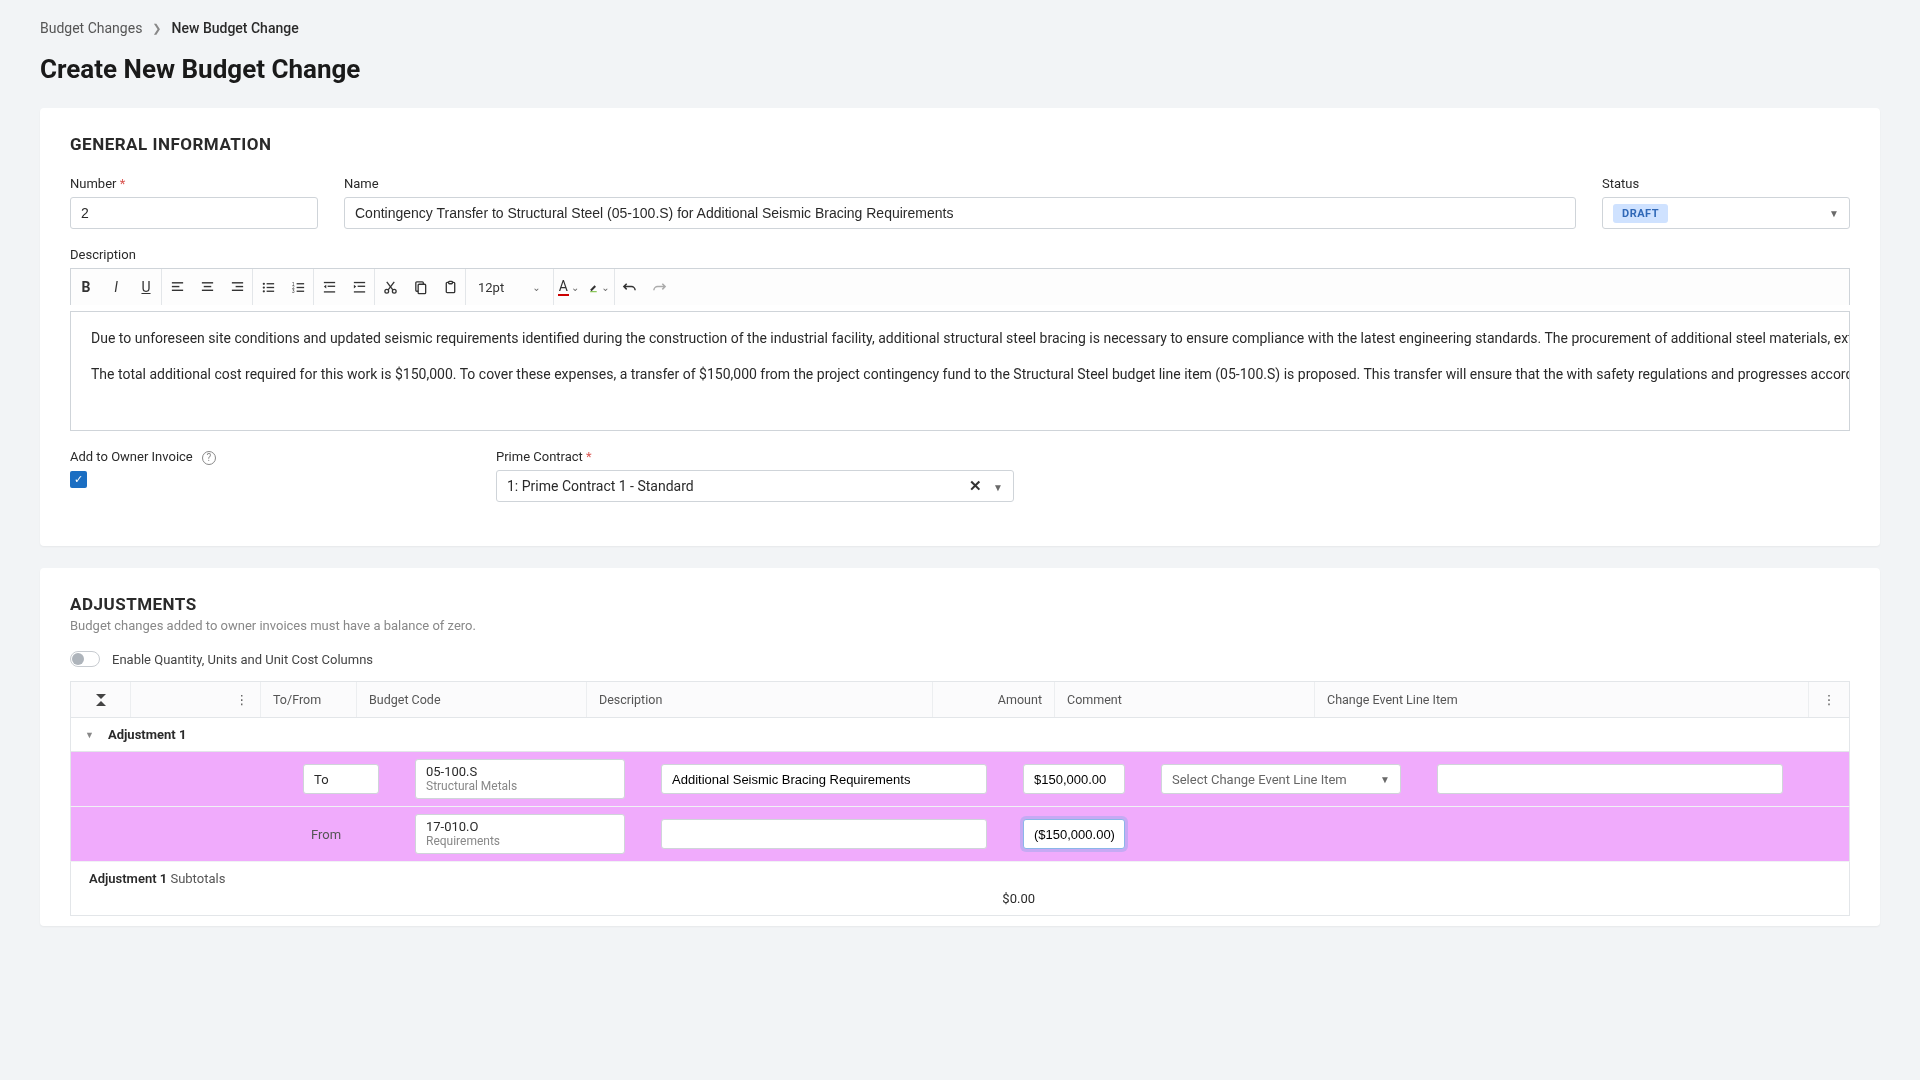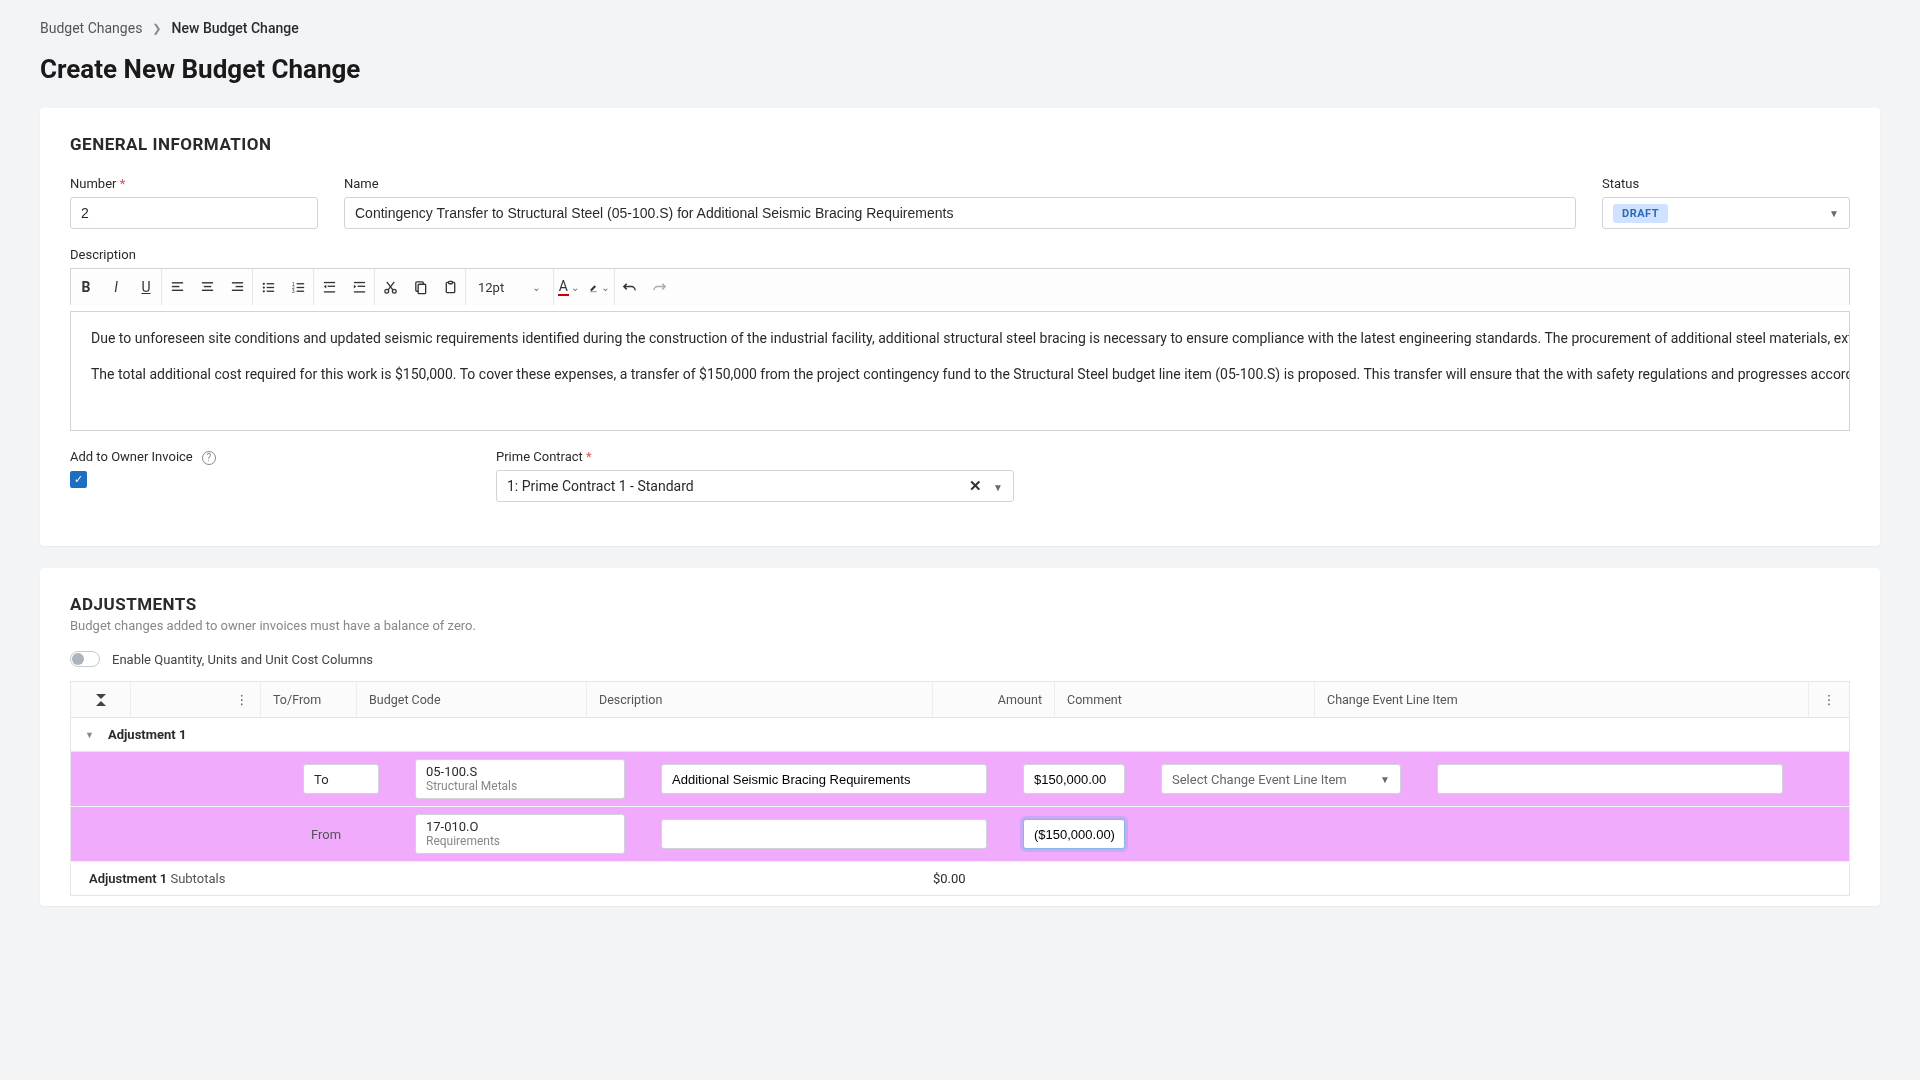--- a/index.html
+++ b/index.html
@@ -106,21 +106,21 @@
     text-align: left; padding: 0 10px; font-size: 13px; background:#fff;
   }
   .amount-input.focused { box-shadow: 0 0 0 3px rgba(120,170,230,0.35); border-color:#8bb6e8; }
   .subtotal-row {
     display: grid;
     grid-template-columns: 862px 122px 1fr;
     border: 1px solid #e3e6e9; border-top: none; padding: 9px 0; font-size: 13px; background:#fff;
   }
   .subtotal-row .lbl { padding-left: 18px; color:#555; }
   .subtotal-row .lbl b { color:#2a2a2a; font-weight:600; }
-  .subtotal-row .amt { text-align: left; padding-right: 20px; }
+  .subtotal-row .amt { text-align: right; padding-right: 20px; margin-top: 20px; }
 
   .clear-x { color:#333; font-weight:bold; cursor:pointer; margin-right:8px; font-size:15px; }
   .field.owner-inv { width:400px; }
   .field.prime { width:518px; }
 </style>
 </head>
 <body>
 
 <div class="page">
   <div class="breadcrumb">

